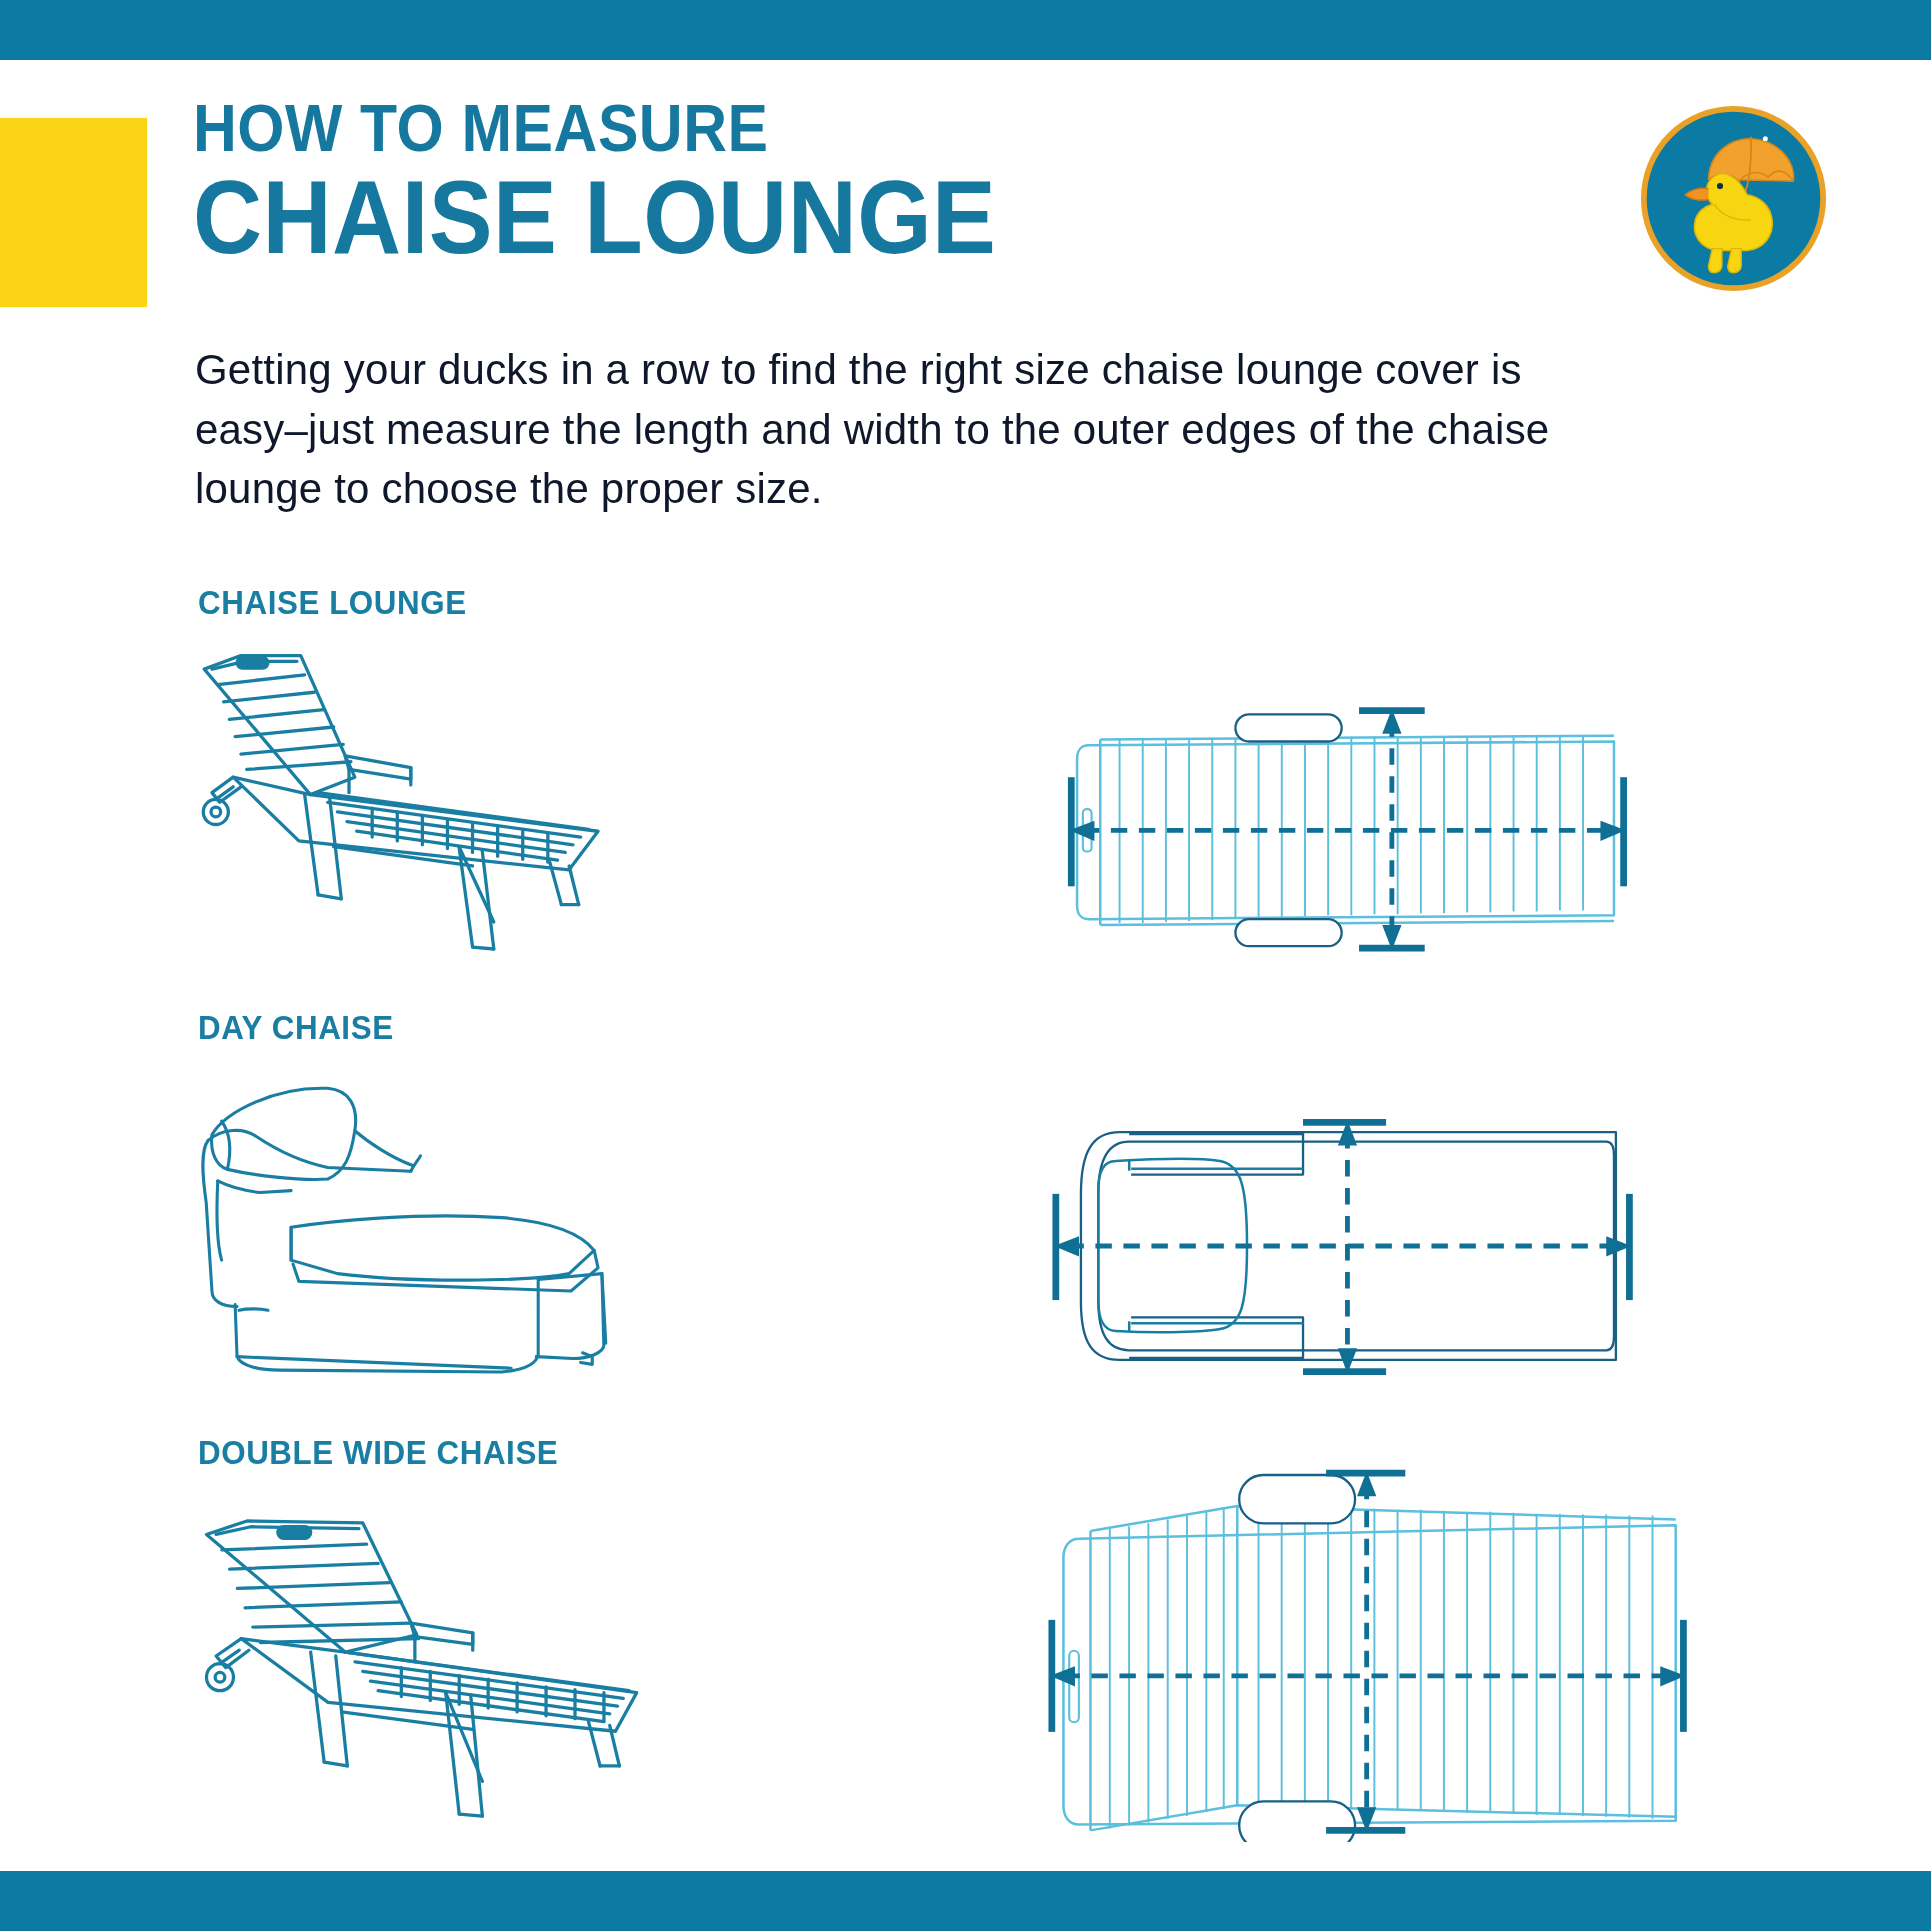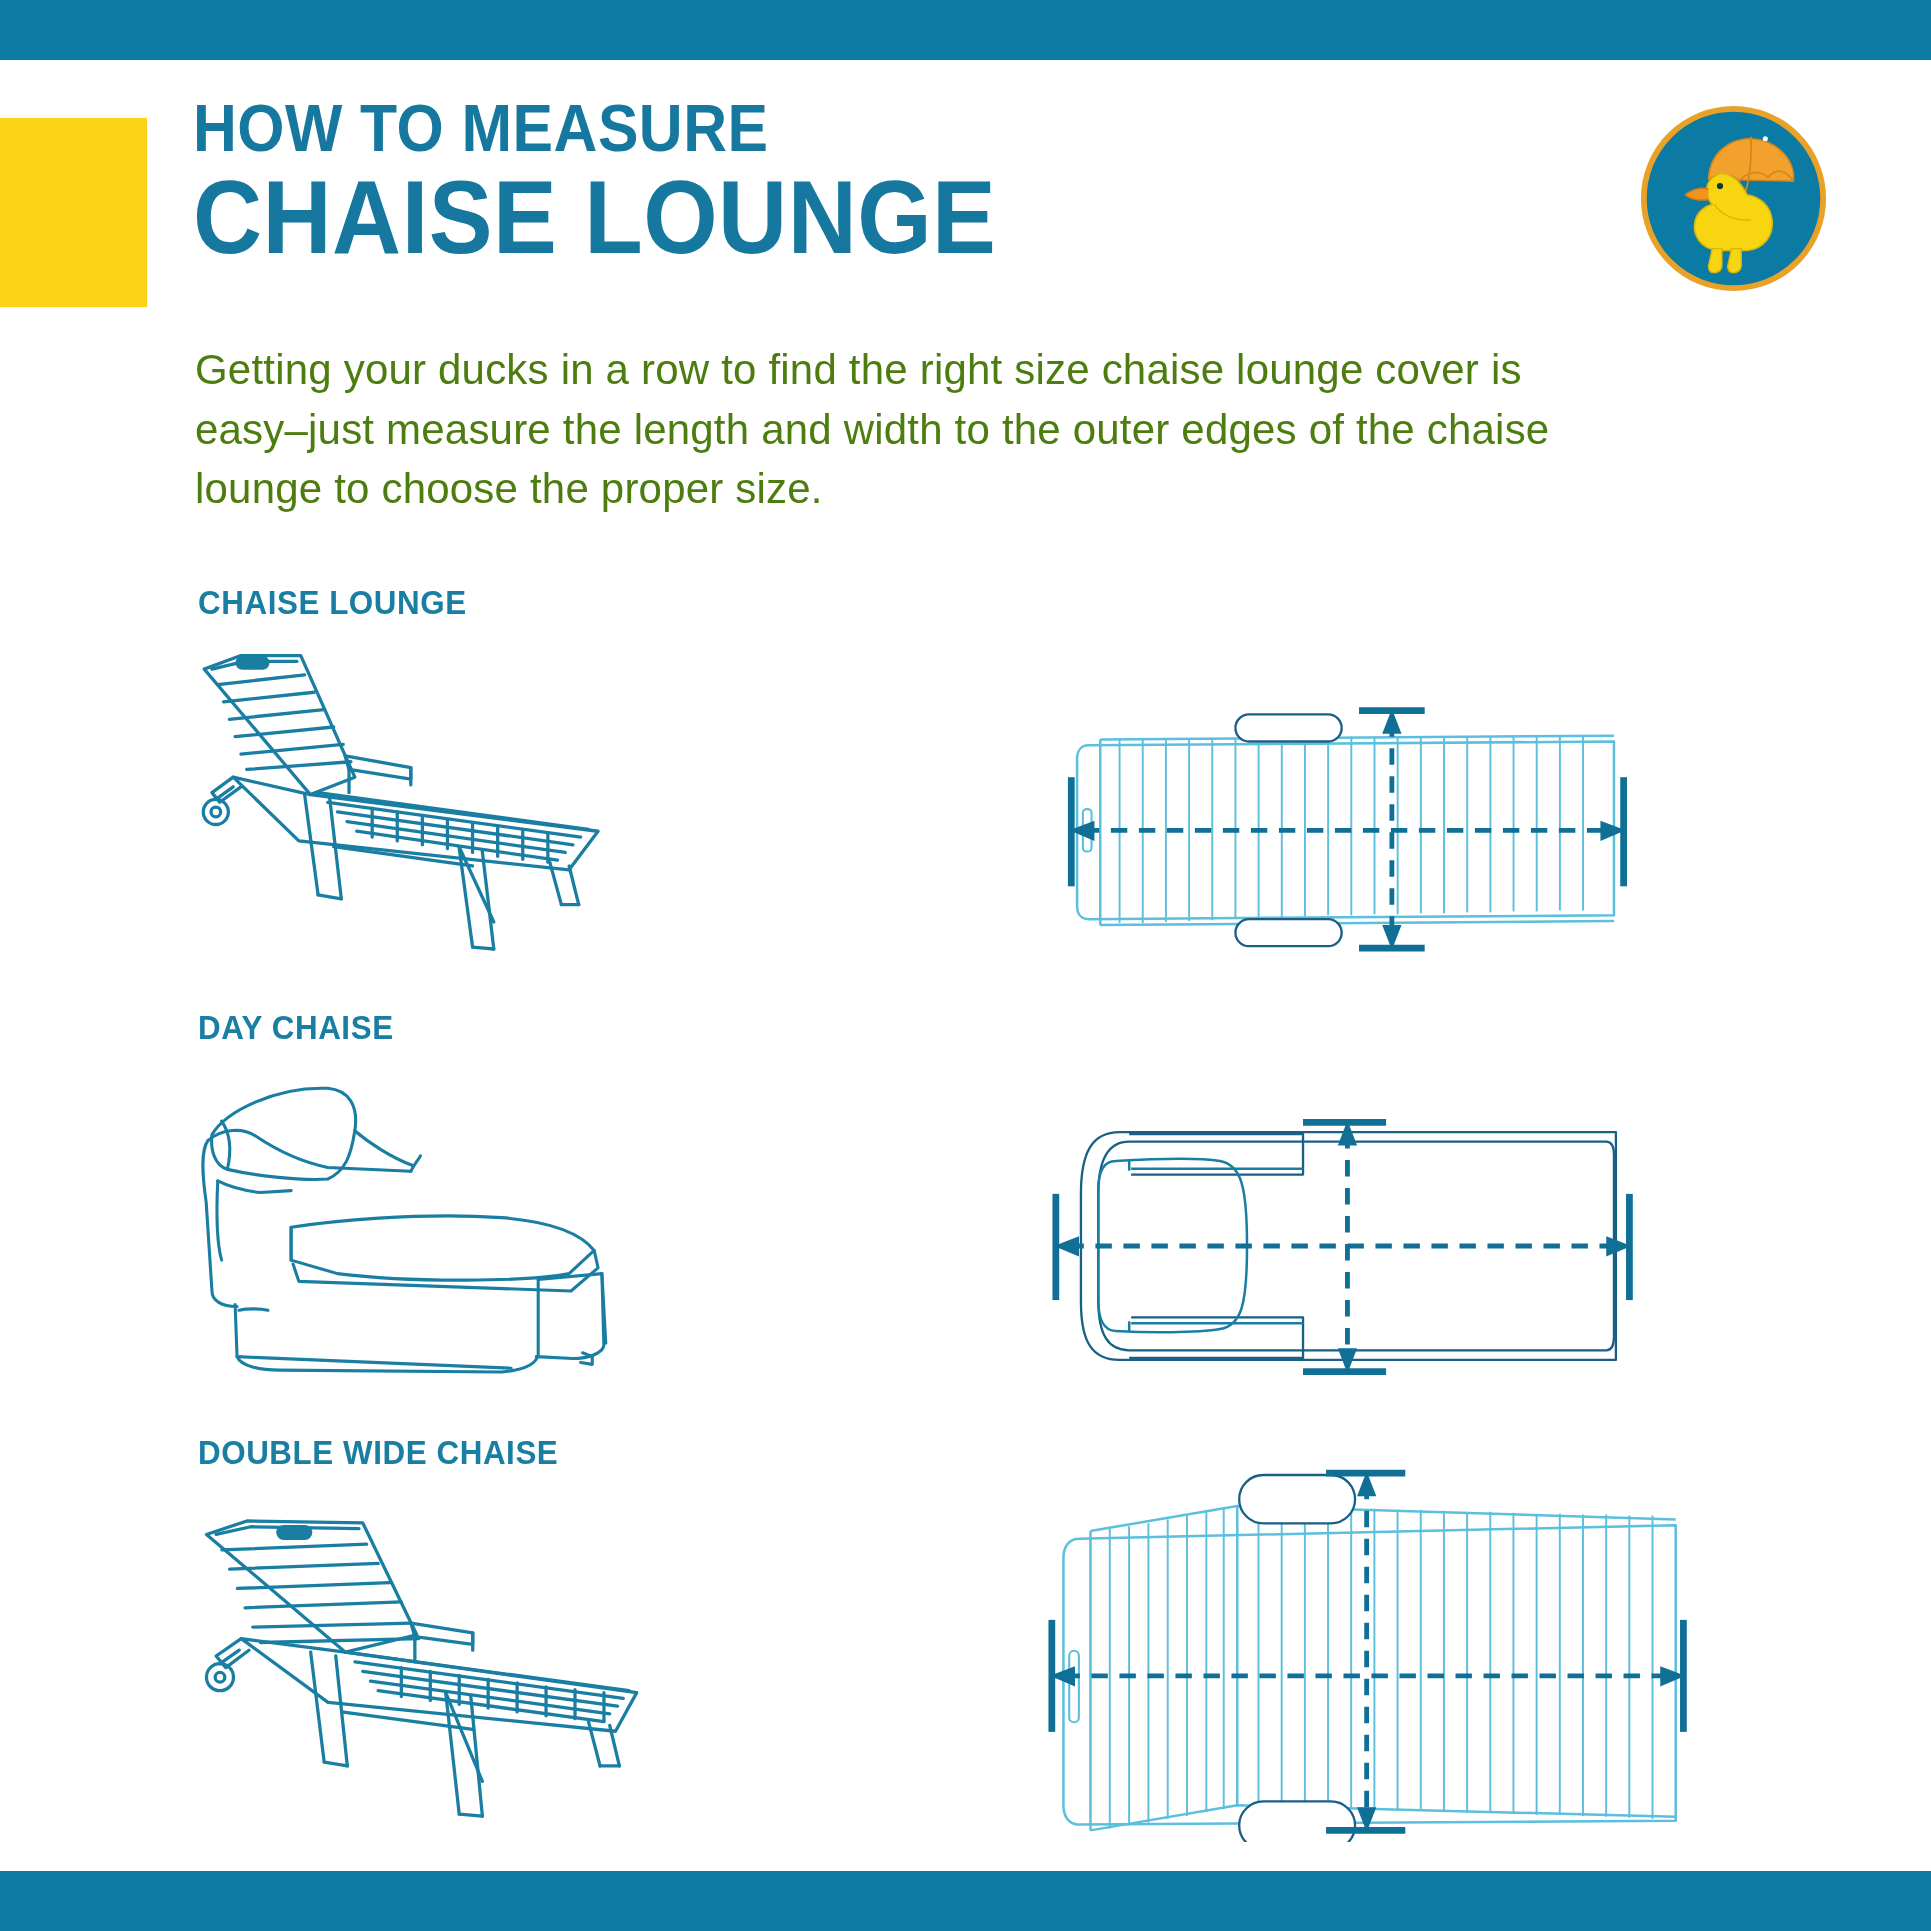--- a/index.html
+++ b/index.html
@@ -67,21 +67,21 @@
     margin-top: 5.8px;
     transform: scaleX(0.92);
     transform-origin: left center;
     white-space: nowrap;
   }
   .intro {
     position: absolute;
     left: 195px;
     top: 340px;
     width: 1390px;
-    color: #4d7c0f;
+    color: #0f172a;
     font-size: 42px;
     line-height: 1.42;
     font-weight: 400;
     letter-spacing: 0.2px;
   }
 
   
   .logo {
     position: absolute;
     left: 1639px;

